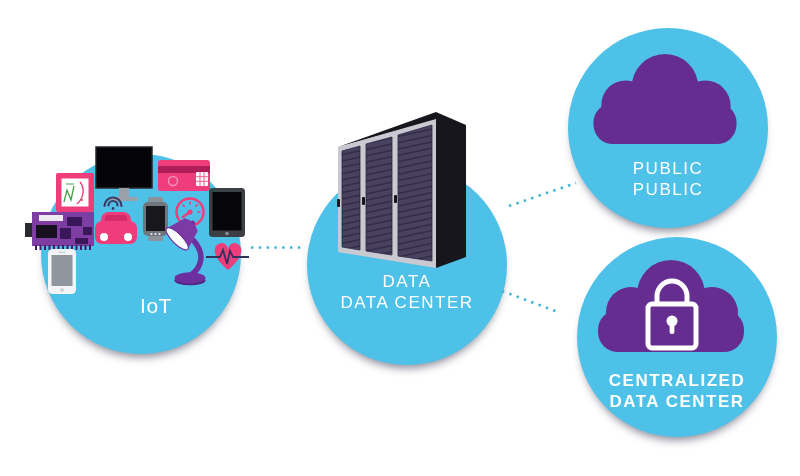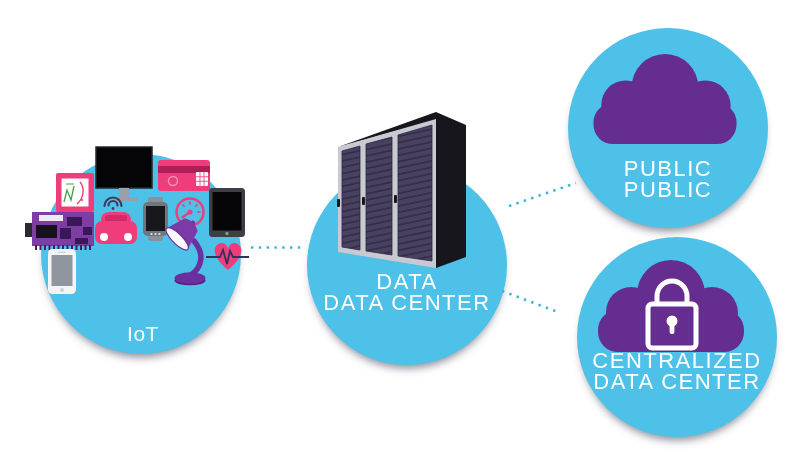--- a/index.html
+++ b/index.html
@@ -9,21 +9,21 @@
   }
   .node{
     position:absolute;width:200px;height:200px;border-radius:50%;
     background:#4ec1e8;
     box-shadow:0 7px 9px -4px rgba(40,44,70,0.55);
     z-index:1;
   }
   .art{position:absolute;z-index:3;}
   .lbl{
     position:absolute;z-index:4;color:#ffffff;text-align:center;
-    font-weight:300;letter-spacing:1.5px;font-size:22px;line-height:21px;
+    font-weight:300;letter-spacing:1.5px;font-size:17px;line-height:21px;
     width:200px;
   }
   .lbl-iot{font-size:21px;letter-spacing:0.5px;}
   .connectors{position:absolute;left:0;top:0;z-index:2;}
 </style>
 </head>
 <body>
 
 <div class="canvas">
 
@@ -185,32 +185,32 @@
       <rect x="7" y="52" width="146" height="42" rx="20"></rect>
     </g>
     <g>
       <path d="M66,48 v-10 a15,15 0 0 1 30,0 v10" stroke="#ffffff" stroke-width="5" fill="none"></path>
       <rect x="57" y="46" width="48" height="44" rx="4" stroke="#ffffff" stroke-width="5" fill="none"></rect>
       <circle cx="81" cy="63" r="5.5" fill="#ffffff"></circle>
       <rect x="78.6" y="66" width="4.8" height="10" rx="2" fill="#ffffff"></rect>
     </g>
   </svg>
 
-  <div class="lbl lbl-iot" style="left:43px;top:295px;margin-top:28px;">
+  <div class="lbl lbl-iot" style="left:56px;top:295px;">
     <span>IoT</span>
   </div>
 
   <div class="lbl" style="left:307px;top:271px;">
     <div>DATA</div>
     <div>DATA CENTER</div>
   </div>
 
   <div class="lbl" style="left:568px;top:158px;">
     <div>PUBLIC</div>
     <div>PUBLIC</div>
   </div>
 
-  <div class="lbl" style="left:577px;top:350px;">
+  <div class="lbl" style="left:577px;top:370px;font-weight:bold;">
     <div>CENTRALIZED</div>
     <div>DATA CENTER</div>
   </div>
 
 </div>
 
 </body></html>

